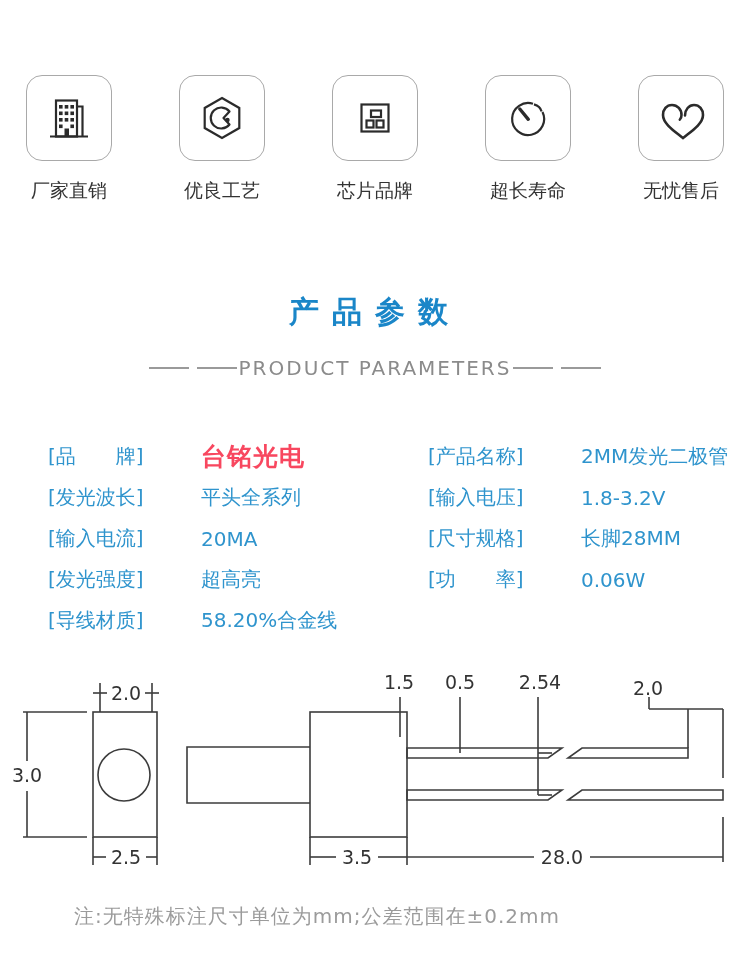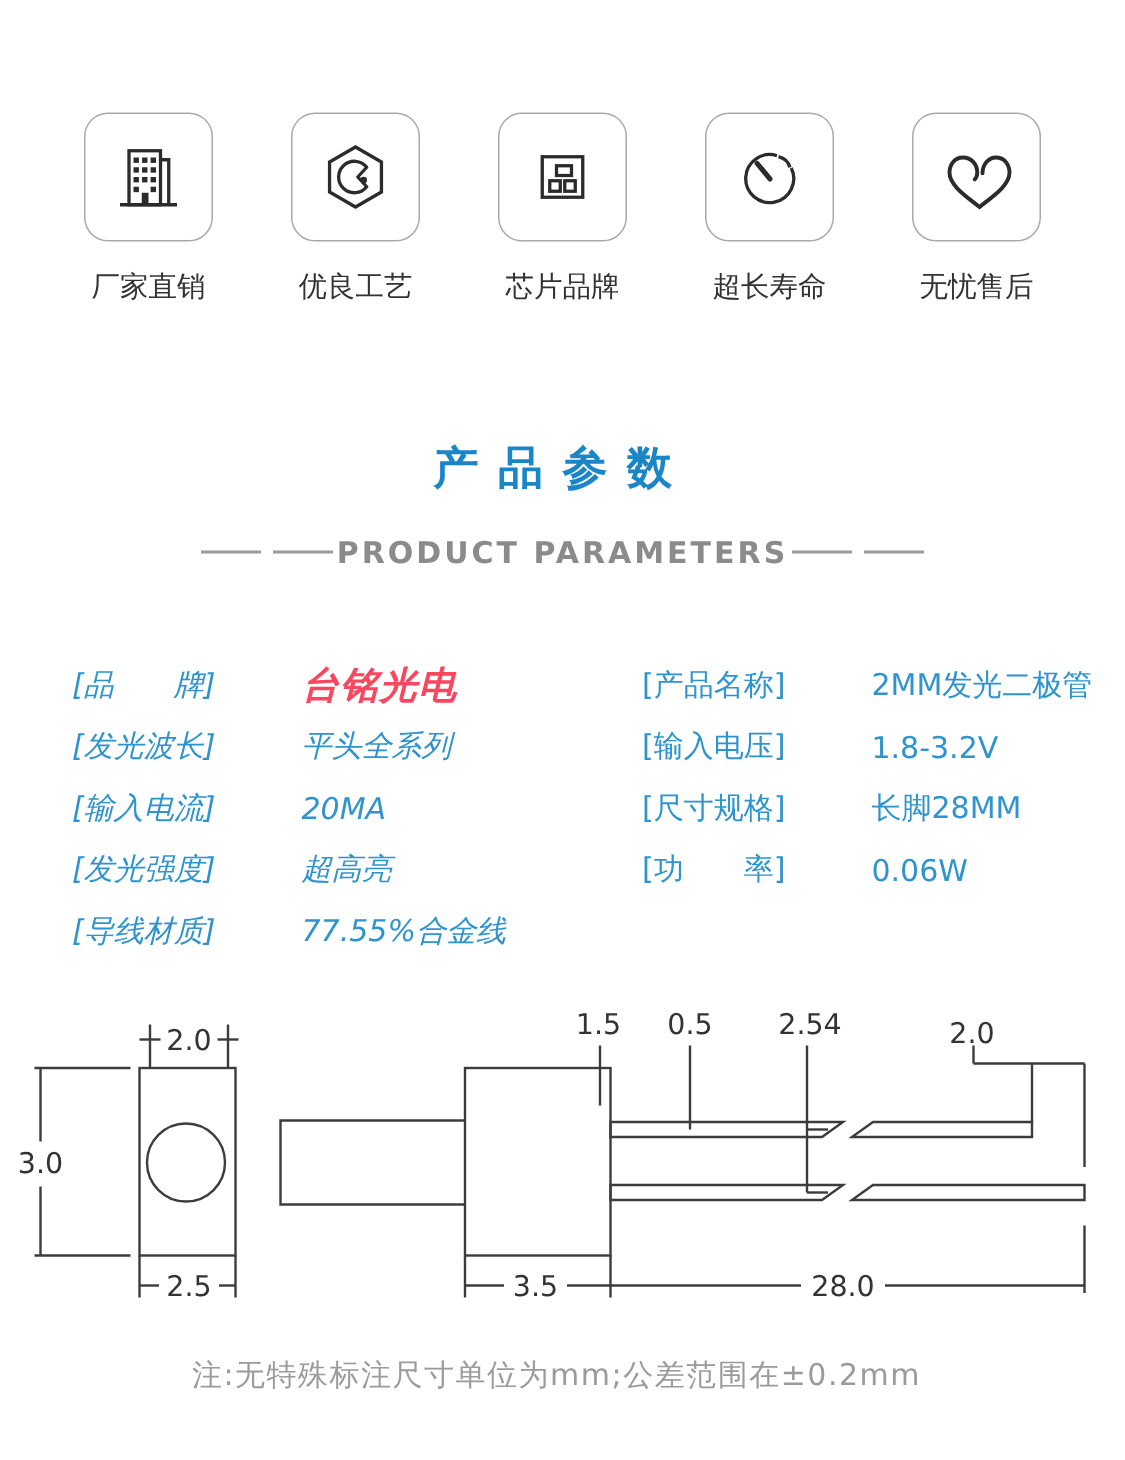--- a/index.html
+++ b/index.html
@@ -1,55 +1,55 @@
 <!DOCTYPE html>
 <html><head>
 <meta charset="utf-8">
 <style>
   html,body{margin:0;padding:0;background:#fff;}
   #screen{
     position:relative;width:750px;height:973px;background:#ffffff;overflow:hidden;
     font-family:"DejaVu Sans","Liberation Sans",sans-serif;color:#333;
   }
   
-  .features{position:absolute;top:75px;left:0;width:750px;display:flex;justify-content:center;gap:52px;}
+  .features{position:absolute;top:75px;left:0;width:750px;display:flex;justify-content:center;gap:67px;}
   .feature{display:flex;flex-direction:column;align-items:center;width:86px;}
   .feature .card{
     width:86px;height:86px;border:1px solid #a9a9a9;border-radius:16px;
     display:flex;align-items:center;justify-content:center;background:#fff;box-sizing:border-box;
   }
   .feature .label{margin-top:17px;font-size:19px;color:#333;white-space:nowrap;}
   .icon svg{display:block;}
   
   .sec-title{
     position:absolute;top:292px;left:0;width:750px;text-align:center;
     font-size:30px;font-weight:bold;color:#1a86c8;letter-spacing:13px;
   }
   .sec-sub{
     position:absolute;top:356px;left:0;width:750px;display:flex;align-items:center;justify-content:center;
     color:#8b8b8b;font-size:20px;letter-spacing:2px;white-space:nowrap;
   }
   .sec-sub .ln{height:2px;background:#9a9a9a;width:40px;}
   .sec-sub .gap{width:8px;}
-  .sec-sub .txt{margin:0 2px;font-weight:bold;}
+  .sec-sub .txt{margin:0 2px;}
   
   .params-col{position:absolute;top:436px;}
-  .params-col.left{left:48px;width:340px;font-style:italic;}
+  .params-col.left{left:48px;width:340px;}
   .params-col.right{left:428px;width:300px;}
   .prow{height:41px;display:flex;align-items:center;font-size:20px;color:#2f94cd;}
   .prow .plabel{width:128px;flex:none;white-space:nowrap;}
   .prow .pvalue{white-space:nowrap;margin-left:25px;}
   .pvalue.brand{color:#f8475f;font-weight:bold;font-size:25px;letter-spacing:1px;}
   
   .diagram{position:absolute;top:663px;left:0;}
   .diagram text{font-family:"DejaVu Sans","Liberation Sans",sans-serif;font-size:19px;fill:#333;}
   
   .note{
-    position:absolute;top:903px;left:14px;width:634px;text-align:center;
-    font-size:20px;color:#9b9b9b;letter-spacing:1px;padding-left:40px;
+    position:absolute;top:903px;left:0;width:634px;text-align:center;
+    font-size:20px;color:#9b9b9b;letter-spacing:1px;
   }
 </style>
 </head>
 <body>
 
 <div id="screen">
 
   <div class="features">
 
     <div class="feature">
@@ -155,21 +155,21 @@
     <div class="prow">
       <span class="plabel">[输入电流]</span>
       <span class="pvalue">20MA</span>
     </div>
     <div class="prow">
       <span class="plabel">[发光强度]</span>
       <span class="pvalue">超高亮</span>
     </div>
     <div class="prow">
       <span class="plabel">[导线材质]</span>
-      <span class="pvalue">77.55%合金线</span>
+      <span class="pvalue">58.20%合金线</span>
     </div>
   </div>
 
   <div class="params-col right">
     <div class="prow">
       <span class="plabel">[产品名称]</span>
       <span class="pvalue">2MM发光二极管</span>
     </div>
     <div class="prow">
       <span class="plabel">[输入电压]</span>

